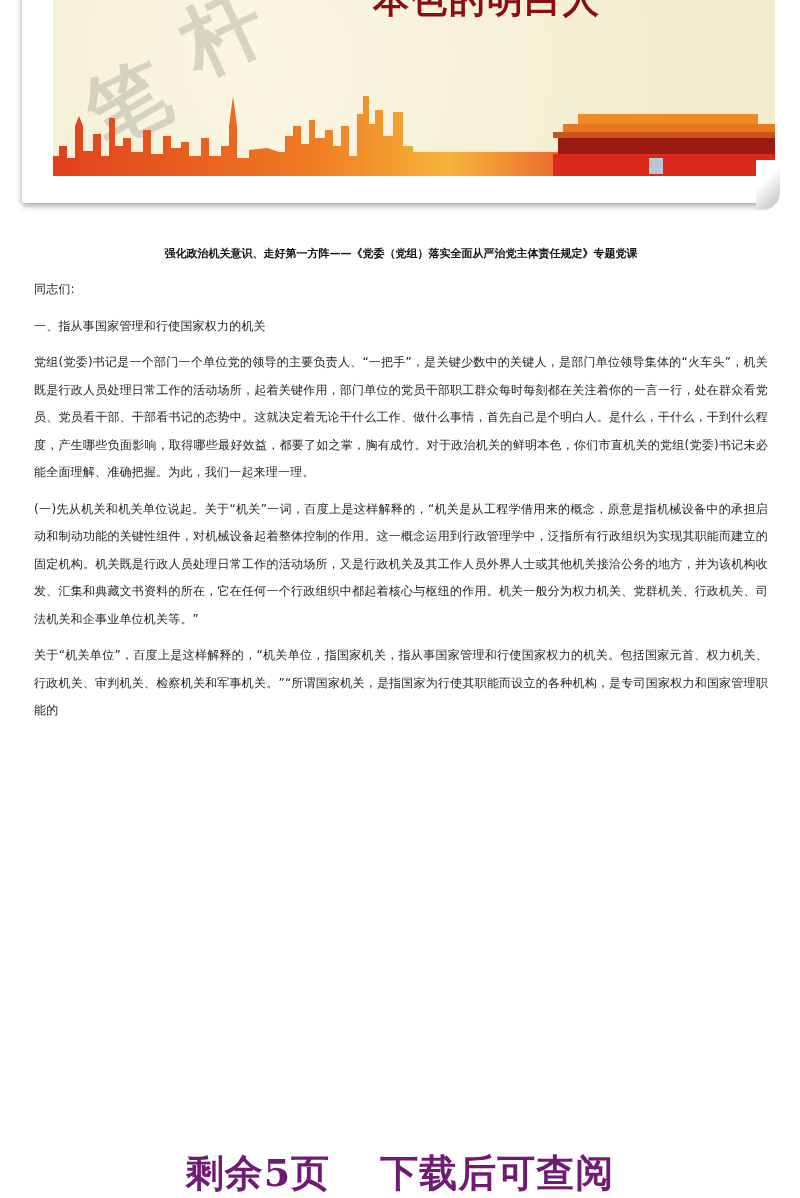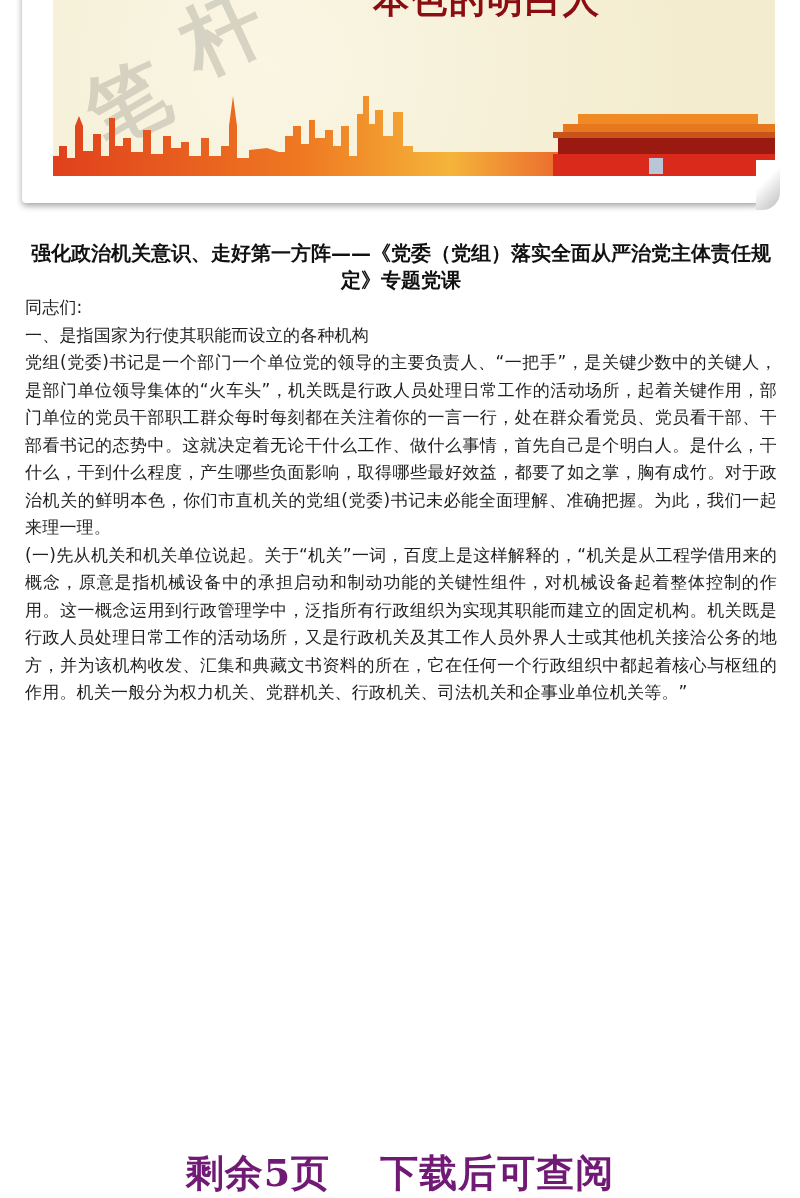--- a/index.html
+++ b/index.html
@@ -17,22 +17,22 @@
   .cover-title { position: absolute; left: 320px; top: -14px; font-family: "DejaVu Serif", "Liberation Serif", serif;
                  font-size: 36px; font-weight: bold; color: #8b0d12; letter-spacing: 2px; white-space: nowrap; }
   .wm-char { position: absolute; font-size: 80px; font-weight: bold; color: rgba(150,150,140,0.35);
              transform: rotate(-25deg); font-family: "DejaVu Sans", sans-serif; }
   .skyline { position: absolute; left: 0; bottom: 0; width: 722px; height: 90px; }
   .cover-curl { position: absolute; right: 20px; top: 160px; width: 24px; height: 50px;
                 background: linear-gradient(135deg, #ffffff 40%, #bbbbbb 100%); border-radius: 0 0 18px 0; }
 
   
   .doc { position: absolute; left: 25px; top: 240px; width: 752px; }
-  .doc-title { font-size: 20px; font-weight: bold; text-align: center; line-height: 27px; margin: 0; color: #111; }
-  .para { font-size: 17px; line-height: 27.5px; margin: 0; text-align: justify; color: #1f1f1f; letter-spacing: 0.2px; }
+  .doc-title { font-size: 11px; font-weight: bold; text-align: center; line-height: 27px; margin: 0; color: #111; }
+  .para { font-size: 12px; line-height: 27.5px; margin: 9px; text-align: justify; color: #1f1f1f; letter-spacing: 0.2px; }
 
   .bottom-banner { position: absolute; left: 0; top: 1148px; width: 800px; text-align: center;
                    font-size: 38px; font-weight: bold; color: #701a75; letter-spacing: 1px;
                    font-family: "DejaVu Serif", "Liberation Serif", serif; }
   .bottom-banner span { margin: 0 18px; }
 </style>
 </head>
 <body>
 
 <div class="cover-wrap">
@@ -61,21 +61,22 @@
         <rect x="596" y="72" width="14" height="16" fill="#b8c6d8"></rect>
       </svg>
     </div>
   </div>
   <div class="cover-curl"></div>
 </div>
 
 <div class="doc">
   <h1 class="doc-title">强化政治机关意识、走好第一方阵——《党委（党组）落实全面从严治党主体责任规定》专题党课</h1>
   <p class="para">同志们:</p>
-  <p class="para">一、是指国家为行使其职能而设立的各种机构</p>
+  <p class="para">一、指从事国家管理和行使国家权力的机关</p>
   <p class="para">党组(党委)书记是一个部门一个单位党的领导的主要负责人、“一把手”，是关键少数中的关键人，是部门单位领导集体的“火车头”，机关既是行政人员处理日常工作的活动场所，起着关键作用，部门单位的党员干部职工群众每时每刻都在关注着你的一言一行，处在群众看党员、党员看干部、干部看书记的态势中。这就决定着无论干什么工作、做什么事情，首先自己是个明白人。是什么，干什么，干到什么程度，产生哪些负面影响，取得哪些最好效益，都要了如之掌，胸有成竹。对于政治机关的鲜明本色，你们市直机关的党组(党委)书记未必能全面理解、准确把握。为此，我们一起来理一理。</p>
   <p class="para">(一)先从机关和机关单位说起。关于“机关”一词，百度上是这样解释的，“机关是从工程学借用来的概念，原意是指机械设备中的承担启动和制动功能的关键性组件，对机械设备起着整体控制的作用。这一概念运用到行政管理学中，泛指所有行政组织为实现其职能而建立的固定机构。机关既是行政人员处理日常工作的活动场所，又是行政机关及其工作人员外界人士或其他机关接洽公务的地方，并为该机构收发、汇集和典藏文书资料的所在，它在任何一个行政组织中都起着核心与枢纽的作用。机关一般分为权力机关、党群机关、行政机关、司法机关和企事业单位机关等。”</p>
+  <p class="para">关于“机关单位”，百度上是这样解释的，“机关单位，指国家机关，指从事国家管理和行使国家权力的机关。包括国家元首、权力机关、行政机关、审判机关、检察机关和军事机关。”“所谓国家机关，是指国家为行使其职能而设立的各种机构，是专司国家权力和国家管理职能的</p>
 </div>
 
 <div class="bottom-banner">
   <span>剩余5页</span>
   <span>下载后可查阅</span>
 </div>
 
 </body></html>

